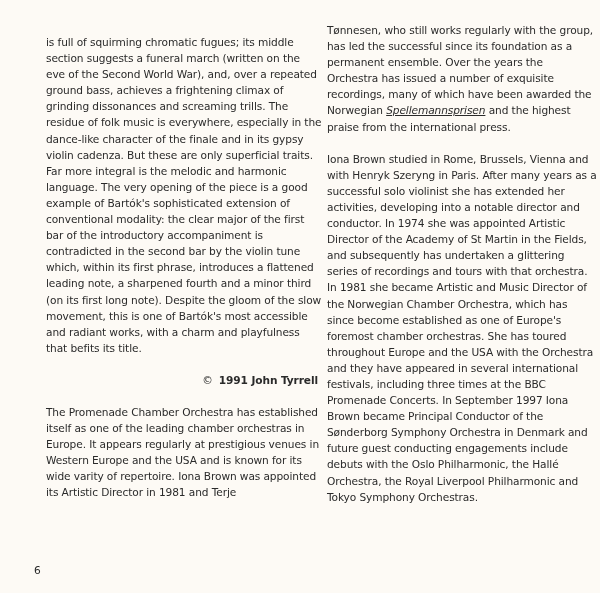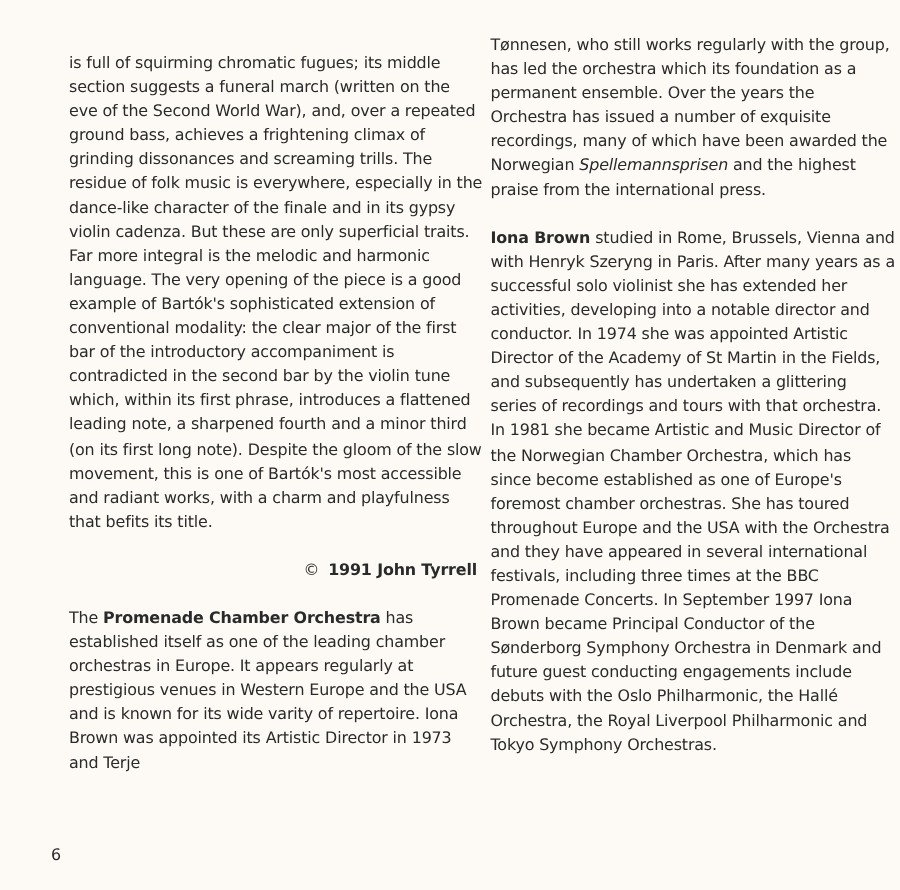--- a/index.html
+++ b/index.html
@@ -41,51 +41,52 @@
     text-align: right;
     font-weight: bold;
     margin: 0;
     padding-right: 4px;
   }
   .signature .copy {
     font-weight: normal;
     margin-right: 6px;
   }
   b {
-    font-weight: bold;
+    font-weight: normal;
     text-align: right;
   }
   i {
     font-style: italic;
+    text-decoration: underline;
   }
   .page-num {
     position: absolute;
     left: 34px;
     top: 564px;
     font-size: 10.6px;
   }
 </style>
 </head>
 <body>
 
 <div class="col col-left">
   <p class="para">is full of squirming chromatic fugues; its middle section suggests a funeral march (written on the eve of the Second World War), and, over a repeated ground bass, achieves a frightening climax of grinding dissonances and screaming trills. The residue of folk music is everywhere, especially in the dance-like character of the finale and in its gypsy violin cadenza. But these are only superficial traits. Far more integral is the melodic and harmonic language. The very opening of the piece is a good example of Bartók's sophisticated extension of conventional modality: the clear major of the first bar of the introductory accompaniment is contradicted in the second bar by the violin tune which, within its first phrase, introduces a flattened leading note, a sharpened fourth and a minor third (on its first long note). Despite the gloom of the slow movement, this is one of Bartók's most accessible and radiant works, with a charm and playfulness that befits its title.</p>
   <div class="gap"></div>
   <p class="signature">
     <span class="copy">©</span><span>1991 John Tyrrell</span>
   </p>
   <div class="gap"></div>
   <p class="para">
-    <span>The </span><b>Promenade Chamber Orchestra</b><span> has established itself as one of the leading chamber orchestras in Europe. It appears regularly at prestigious venues in Western Europe and the USA and is known for its wide varity of repertoire. Iona Brown was appointed its Artistic Director in 1973 and Terje</span>
+    <span>The </span><b>Promenade Chamber Orchestra</b><span> has established itself as one of the leading chamber orchestras in Europe. It appears regularly at prestigious venues in Western Europe and the USA and is known for its wide varity of repertoire. Iona Brown was appointed its Artistic Director in 1981 and Terje</span>
   </p>
 </div>
 
 <div class="col col-right">
   <p class="para">
-    <span>Tønnesen, who still works regularly with the group, has led the orchestra which its foundation as a permanent ensemble. Over the years the Orchestra has issued a number of exquisite recordings, many of which have been awarded the Norwegian </span><i>Spellemannsprisen</i><span> and the highest praise from the international press.</span>
+    <span>Tønnesen, who still works regularly with the group, has led the successful since its foundation as a permanent ensemble. Over the years the Orchestra has issued a number of exquisite recordings, many of which have been awarded the Norwegian </span><i>Spellemannsprisen</i><span> and the highest praise from the international press.</span>
   </p>
   <div class="gap"></div>
   <p class="para">
     <b>Iona Brown</b><span> studied in Rome, Brussels, Vienna and with Henryk Szeryng in Paris. After many years as a successful solo violinist she has extended her activities, developing into a notable director and conductor. In 1974 she was appointed Artistic Director of the Academy of St Martin in the Fields, and subsequently has undertaken a glittering series of recordings and tours with that orchestra. In 1981 she became Artistic and Music Director of the Norwegian Chamber Orchestra, which has since become established as one of Europe's foremost chamber orchestras. She has toured throughout Europe and the USA with the Orchestra and they have appeared in several international festivals, including three times at the BBC Promenade Concerts. In September 1997 Iona Brown became Principal Conductor of the Sønderborg Symphony Orchestra in Denmark and future guest conducting engagements include debuts with the Oslo Philharmonic, the Hallé Orchestra, the Royal Liverpool Philharmonic and Tokyo Symphony Orchestras.</span>
   </p>
 </div>
 
 <div class="page-num">6</div>
 
 </body></html>

